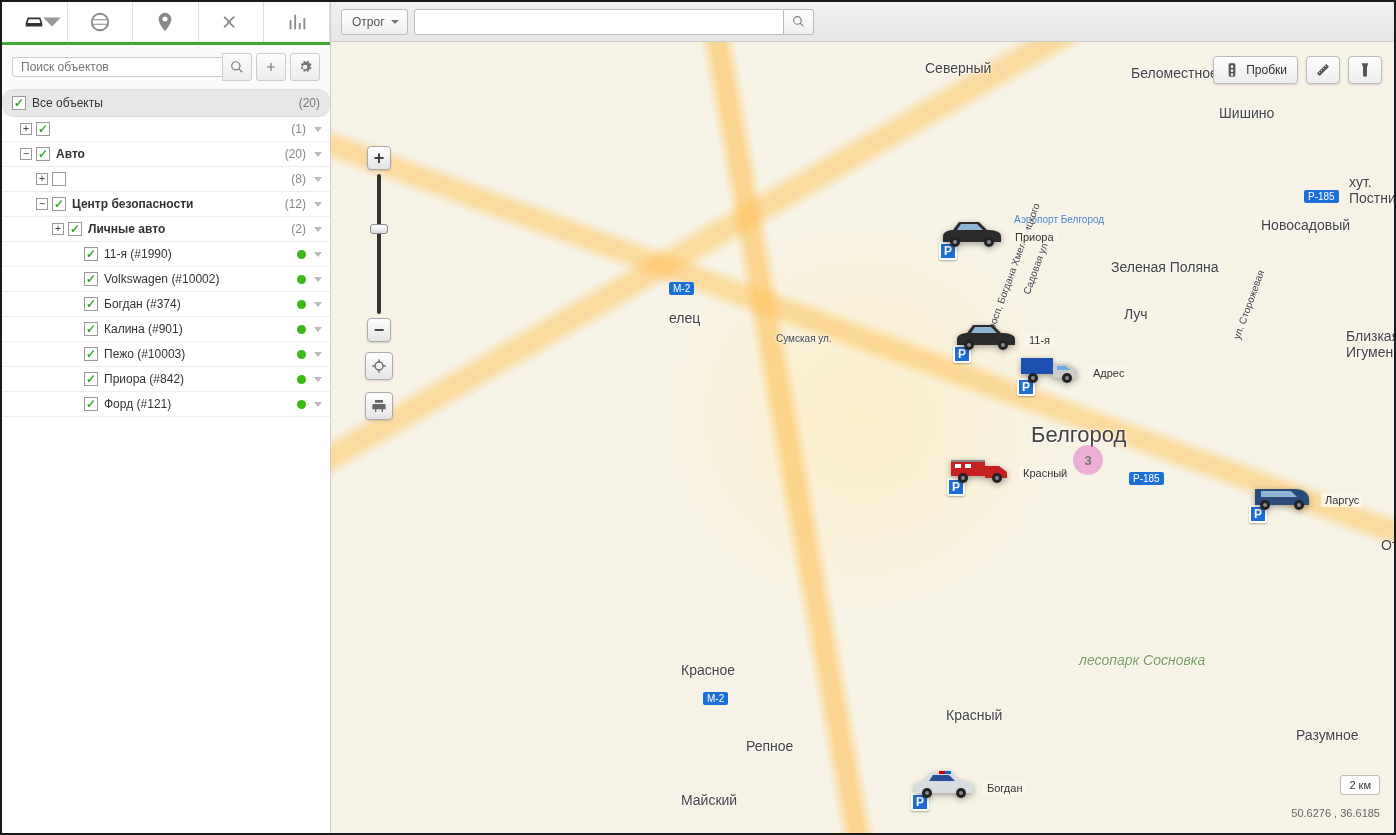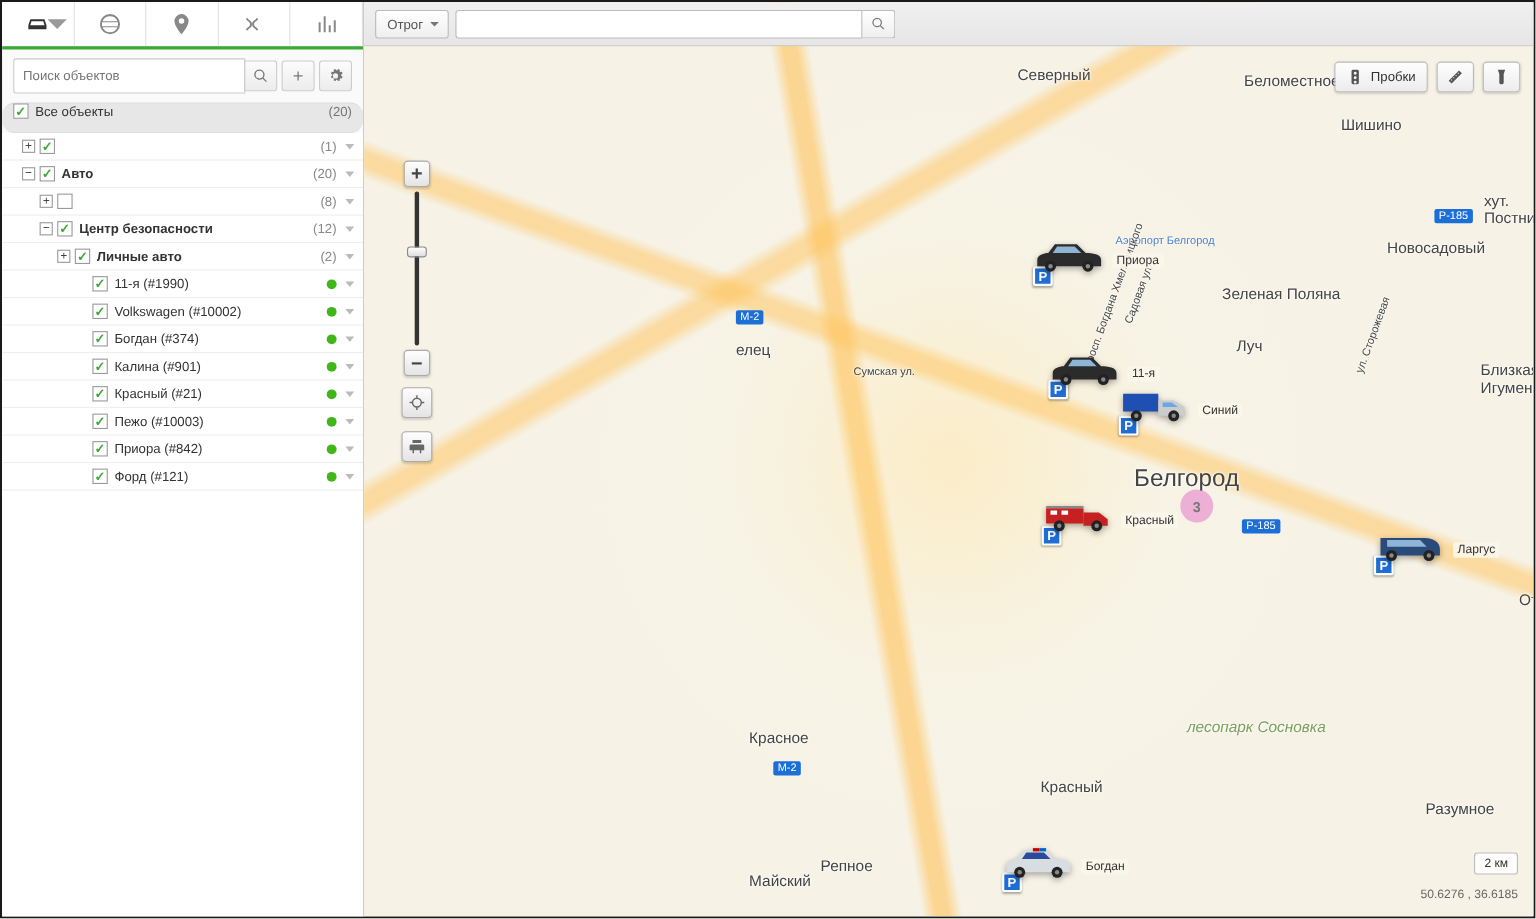--- a/index.html
+++ b/index.html
@@ -9,26 +9,26 @@
 
 .left-panel { width: 329px; display: flex; flex-direction: column; border-right: 1px solid #ccc; background: #fafafa; }
 .top-tabs { display: flex; height: 43px; border-bottom: 3px solid #3aaa35; background: #fff; }
 .top-tabs .tab { flex: 1; display: flex; align-items: center; justify-content: center; border-right: 1px solid #e0e0e0; cursor: pointer; fill: #888; }
 .top-tabs .tab.active { fill: #333; }
 .top-tabs .tab svg { width: 22px; height: 22px; }
 .top-tabs .tab.tab-car { position: relative; }
 .top-tabs .tab.tab-car .chev { position: absolute; right: 4px; top: 50%; transform: translateY(-50%); fill:#999; }
 
 .search-row { display: flex; padding: 8px 10px; gap: 4px; align-items: center; }
-.search-row input { flex: 1; height: 32px; padding: 0 8px; border: 1px solid #ccc; border-radius: 3px 0 0 3px; font-size: 12px; }
+.search-row input { flex: 1; height: 20px; padding: 0 8px; border: 1px solid #ccc; border-radius: 3px 0 0 3px; font-size: 12px; }
 .search-row .search-btn { width: 30px; height: 28px; border: 1px solid #ccc; background: linear-gradient(#fcfcfc,#ececec); display:flex; align-items:center; justify-content:center; border-radius: 0 3px 3px 0; cursor:pointer; margin-left:-5px; }
 .search-row .icon-btn { width: 30px; height: 28px; border: 1px solid #ccc; background: linear-gradient(#fcfcfc,#ececec); display:flex; align-items:center; justify-content:center; border-radius: 3px; cursor:pointer; }
 .search-row svg { width:14px; height:14px; fill:#777; }
 
-.all-row { display: flex; height: 28px; padding: 0 10px; background: #e7e7e7; border-top:1px solid #ddd; border-bottom:1px solid #ddd;border-radius:12px; }
+.all-row { display: flex; align-items: center; height: 28px; padding: 0 10px; background: #e7e7e7; border-top:1px solid #ddd; border-bottom:1px solid #ddd;border-radius:12px; }
 .all-row .chk { margin-right: 6px; }
 .all-row .count { margin-left: auto; color: #777; }
 
 .tree { flex:1; overflow-y:auto; background:#fff; }
 .tree-row { display:flex; align-items:center; height: 25px; border-bottom: 1px solid #eee; padding-right: 8px; cursor:default; font-size:12px; }
 .tree-row .indent { flex-shrink:0; }
 .tree-row .exp { width: 12px; height:12px; border:1px solid #999; display:flex; align-items:center; justify-content:center; font-size:10px; line-height:1; margin-right:4px; background:#fff; cursor:pointer; flex-shrink:0; font-family: monospace; color:#444;}
 .tree-row .chk { margin-right: 6px; flex-shrink:0; }
 .tree-row .lbl { flex:1; white-space:nowrap; overflow:hidden; text-overflow:ellipsis; }
 .tree-row .lbl b { font-weight: bold; }
@@ -216,28 +216,20 @@
           <span class="chk checked"></span>
           <span class="lbl">Богдан (#374)</span>
           <span class="dot" style="background: rgb(65, 182, 25);"></span>
           <span class="tri"></span>
         </div>
         <div class="tree-row">
           <span class="indent" style="width: 66px;"></span>
           <span style="width: 16px; flex-shrink: 0;"></span>
           <span class="chk checked"></span>
           <span class="lbl">Калина (#901)</span>
-          <span class="dot" style="background: rgb(65, 182, 25);"></span>
-          <span class="tri"></span>
-        </div>
-        <div class="tree-row">
-          <span class="indent" style="width: 66px;"></span>
-          <span style="width: 16px; flex-shrink: 0;"></span>
-          <span class="chk checked"></span>
-          <span class="lbl">Красный (#21)</span>
           <span class="dot" style="background: rgb(65, 182, 25);"></span>
           <span class="tri"></span>
         </div>
         <div class="tree-row">
           <span class="indent" style="width: 66px;"></span>
           <span style="width: 16px; flex-shrink: 0;"></span>
           <span class="chk checked"></span>
           <span class="lbl">Пежо (#10003)</span>
           <span class="dot" style="background: rgb(65, 182, 25);"></span>
           <span class="tri"></span>
@@ -320,21 +312,21 @@
         <div class="city-lbl" style="left: 800px; top: 63px;">Беломестное</div>
         <div class="city-lbl" style="left: 888px; top: 103px;">Шишино</div>
         <div class="city-lbl" style="left: 1018px; top: 172px;">хут. Постников</div>
         <div class="city-lbl" style="left: 930px; top: 215px;">Новосадовый</div>
         <div class="city-lbl" style="left: 780px; top: 257px;">Зеленая Поляна</div>
         <div class="city-lbl" style="left: 793px; top: 304px;">Луч</div>
         <div class="city-lbl" style="left: 1015px; top: 326px;">Близкая Игуменка</div>
         <div class="city-lbl" style="left: 1050px; top: 535px;">Отрог</div>
         <div class="city-lbl" style="left: 965px; top: 725px;">Разумное</div>
         <div class="city-lbl" style="left: 350px; top: 790px;">Майский</div>
-        <div class="city-lbl" style="left: 415px; top: 777px;">Репное</div>
+        <div class="city-lbl" style="left: 415px; top: 736px;">Репное</div>
         <div class="city-lbl" style="left: 615px; top: 705px;">Красный</div>
         <div class="city-lbl" style="left: 350px; top: 660px;">Красное</div>
         <div class="city-lbl" style="left: 338px; top: 308px;">елец</div>
         <div class="city-lbl" style="left: 445px; top: 331px; font-size: 10px;">Сумская ул.</div>
         <div class="city-lbl" style="left: 683px; top: 212px; font-size: 10px; color: rgb(74, 127, 201);">Аэропорт Белгород</div>
         <div class="city-lbl" style="left: 653px; top: 330px; font-size: 10px; transform: rotate(-70deg); transform-origin: left top;">просп. Богдана Хмельницкого</div>
         <div class="city-lbl" style="left: 690px; top: 290px; font-size: 10px; transform: rotate(-70deg); transform-origin: left top;">Садовая ул.</div>
         <div class="city-lbl" style="left: 900px; top: 335px; font-size: 10px; transform: rotate(-70deg); transform-origin: left top;">ул. Сторожевая</div>
         <div class="city-lbl" style="left: 748px; top: 650px; font-style: italic; color: rgb(123, 160, 91);">лесопарк Сосновка</div>
       </div>
@@ -379,21 +371,21 @@
               <path fill="#1f4fb3" d="M4 8h32v16H4z"></path>
               <path fill="#ccc" d="M36 14h14l10 6v8H36z"></path>
               <path fill="#6aa7e6" d="M40 16h8l6 4H40z"></path>
               <circle cx="16" cy="28" r="5" fill="#222"></circle>
               <circle cx="16" cy="28" r="2" fill="#888"></circle>
               <circle cx="50" cy="28" r="5" fill="#222"></circle>
               <circle cx="50" cy="28" r="2" fill="#888"></circle>
             </svg>
             <div class="p-badge" style="margin-top: -6px;">P</div>
           </div>
-          <div class="label">Синий</div>
+          <div class="label">Адрес</div>
         </div>
         <div class="marker" style="left: 616px; top: 448px;">
           <div style="display: flex; flex-direction: column; align-items: flex-start;">
             <svg class="veh-svg" width="68" height="34" viewBox="0 0 68 34">
               <path fill="#c62020" d="M4 12h34v14H4z"></path>
               <path fill="#c62020" d="M38 16h14l8 6v6H38z"></path>
               <path fill="#fff" d="M8 14h6v4H8zm10 0h6v4h-6z"></path>
               <path fill="#888" d="M4 10h34v2H4z"></path>
               <circle cx="16" cy="28" r="5" fill="#222"></circle>
               <circle cx="16" cy="28" r="2" fill="#888"></circle>

